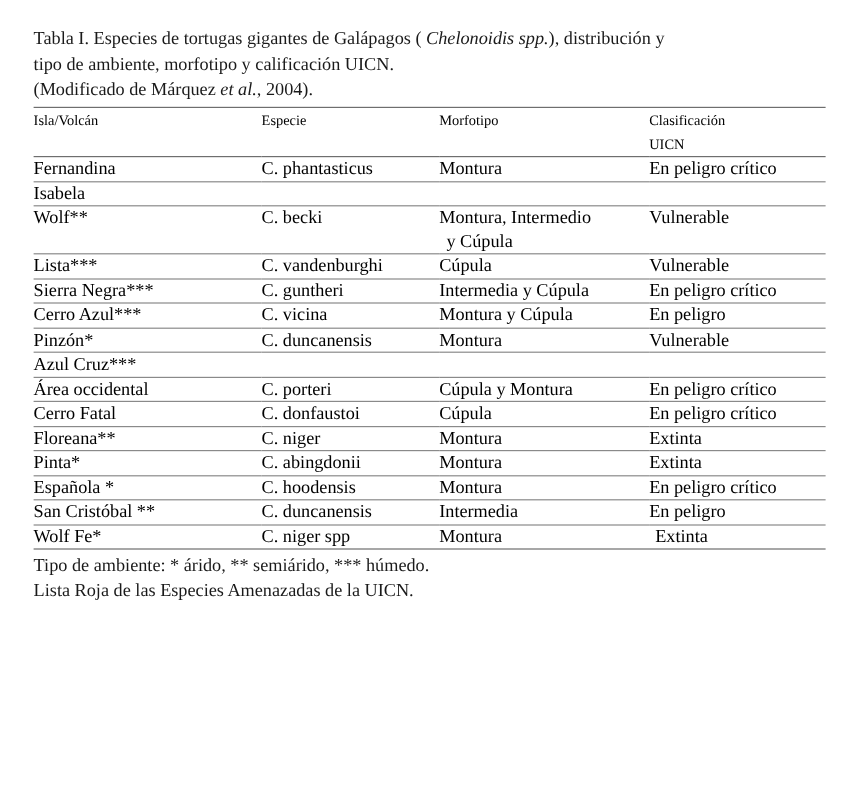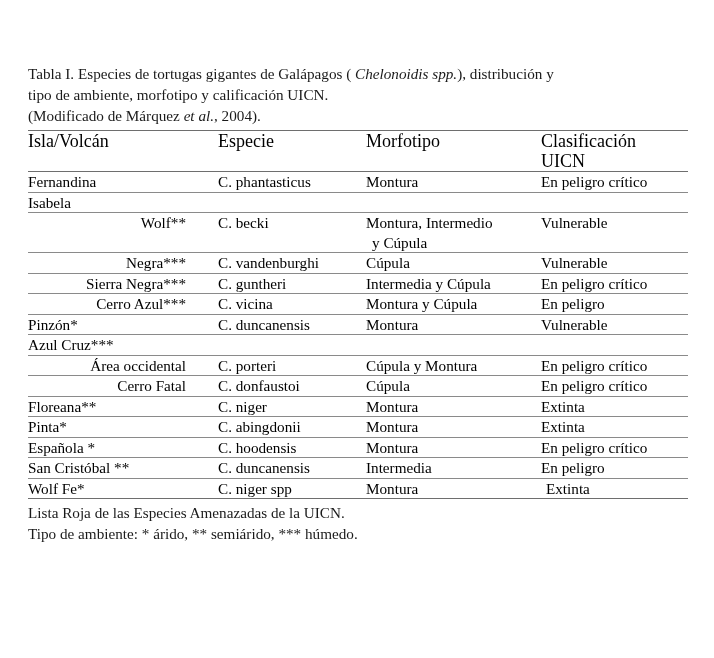--- a/index.html
+++ b/index.html
@@ -15,21 +15,20 @@
     color: #000000;
     overflow: hidden;
   }
 
   .page {
     position: relative;
     width: 714px;
     height: 488px;
     box-sizing: border-box;
     padding: 22px 26px 0 28px;
-    margin-top: 41px;
   }
 
   
   .caption {
     font-size: 15.2px;
     line-height: 21px;
     color: #1a1a1a;
     padding-bottom: 4px;
   }
   .caption .ital { font-style: italic; }
@@ -59,41 +58,40 @@
   table.tbl td {
     padding: 0;
     vertical-align: top;
     text-align: left;
     font-weight: normal;
   }
 
   
   .hdr-row th {
     font-weight: bold;
-    font-size: 18px;
+    font-size: 12px;
     line-height: 20px;
     padding: 10px 0 9px 0;
   }
   .hdr-row th .l2 { display: block; }
 
   
   .drow td {
     border-top: 1.3px solid #8a8a8a;
     padding: 3px 4px 3px 0;
     line-height: 19.5px;
   }
 
   .sci { }
 
   
   .group td { padding-top: 3px; padding-bottom: 3px; }
 
   
   .sub td.col1 {
-    text-align: right;
     padding-right: 32px;
   }
 
   
   .wrap2 { display: block; padding-left: 6px; }
 
   
   .nudge { padding-left: 5px; }
 
   .tbl-top-rule td { border-top: 1.7px solid #6e6e6e; }
@@ -149,21 +147,21 @@
           <td><span></span></td>
           <td><span></span></td>
         </tr>
         <tr class="drow sub">
           <td class="col1">Wolf**</td>
           <td><span class="sci">C. becki</span></td>
           <td><span>Montura, Intermedio</span><span class="wrap2">y Cúpula</span></td>
           <td><span>Vulnerable</span></td>
         </tr>
         <tr class="drow sub">
-          <td class="col1">Negra***</td>
+          <td class="col1">Lista***</td>
           <td><span class="sci">C. vandenburghi</span></td>
           <td><span>Cúpula</span></td>
           <td><span>Vulnerable</span></td>
         </tr>
         <tr class="drow sub">
           <td class="col1">Sierra Negra***</td>
           <td><span class="sci">C. guntheri</span></td>
           <td><span>Intermedia y Cúpula</span></td>
           <td><span>En peligro crítico</span></td>
         </tr>
@@ -226,17 +224,17 @@
           <td><span class="sci">C. niger spp</span></td>
           <td><span>Montura</span></td>
           <td><span class="nudge">Extinta</span></td>
         </tr>
       </tbody>
   </table>
 
   <div class="tbl-bottom"></div>
 
   <div class="notes">
+    <span class="line">Tipo de ambiente: * árido, ** semiárido, *** húmedo.</span>
     <span class="line">Lista Roja de las Especies Amenazadas de la UICN.</span>
-    <span class="line">Tipo de ambiente: * árido, ** semiárido, *** húmedo.</span>
   </div>
 
 </div>
 
 </body></html>

